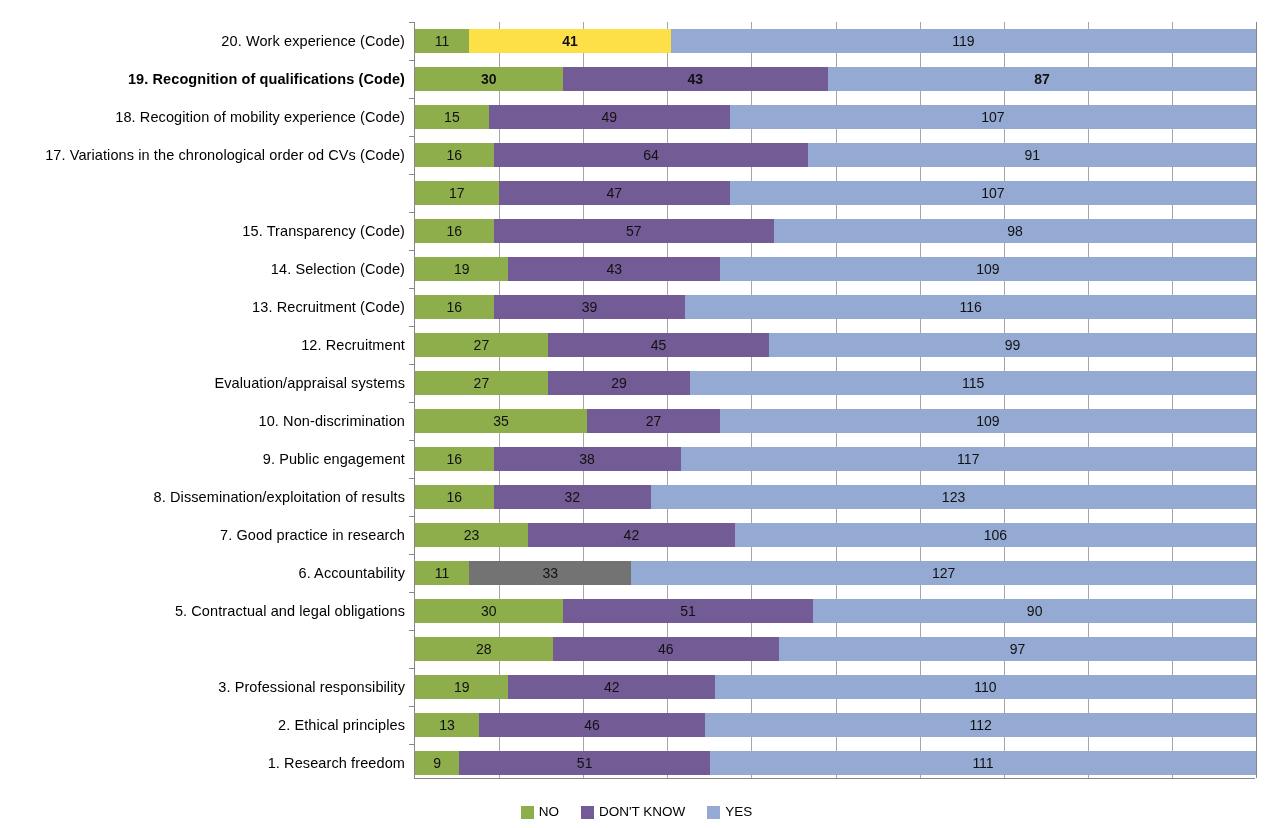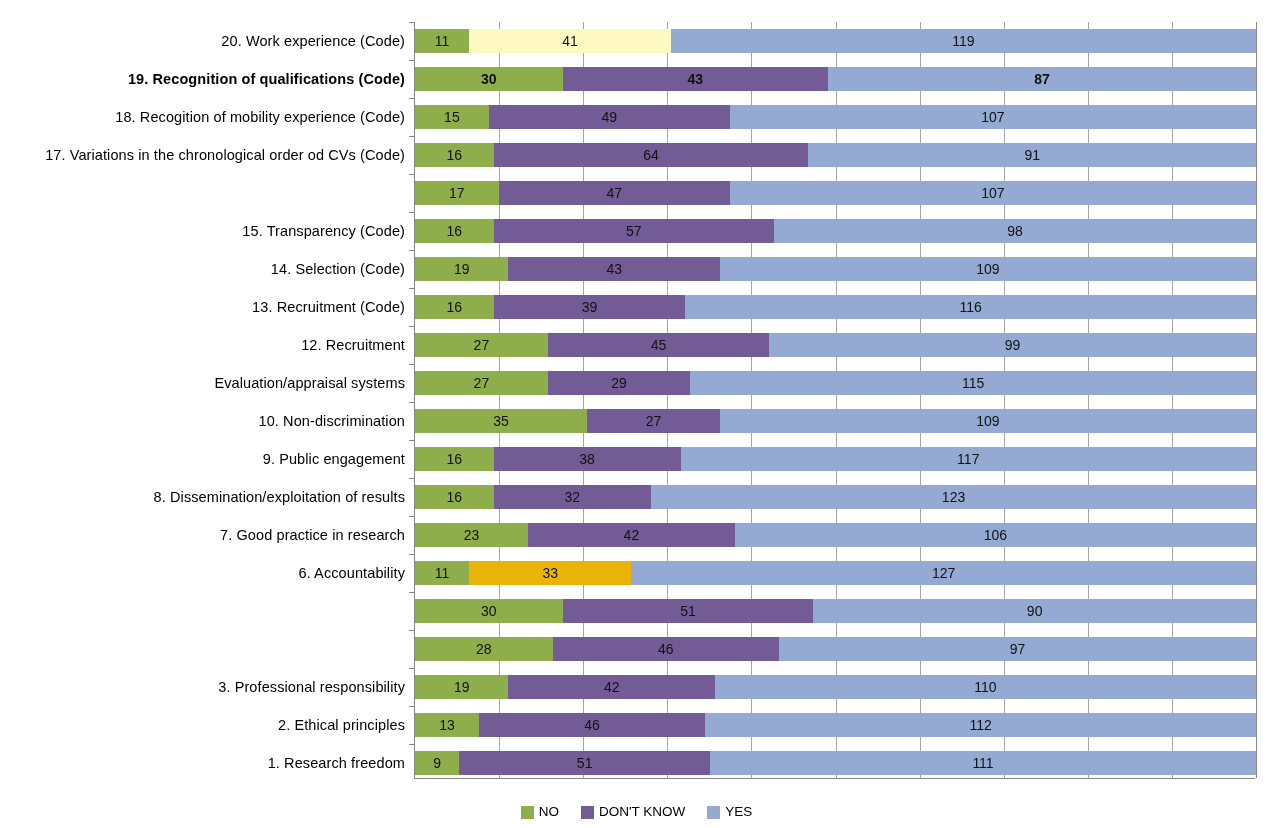--- a/index.html
+++ b/index.html
@@ -128,40 +128,41 @@
           <div class="seg seg-dk" style="width: 226.234px; background: rgb(115, 91, 150);">
             <span class="vlabel">46</span>
           </div>
           <div class="seg seg-yes" style="width: 477.058px; background: rgb(149, 170, 211);">
             <span class="vlabel">97</span>
           </div>
         </div>
       </div>
       <div class="row" style="top: 570px;">
         <div class="tick"></div>
+        <div class="axis-label">5. Contractual  and legal obligations</div>
         <div class="bar">
           <div class="seg seg-no" style="width: 147.544px; background: rgb(142, 173, 75);">
             <span class="vlabel">30</span>
           </div>
           <div class="seg seg-dk" style="width: 250.825px; background: rgb(115, 91, 150);">
             <span class="vlabel">51</span>
           </div>
           <div class="seg seg-yes" style="width: 442.632px; background: rgb(149, 170, 211);">
             <span class="vlabel">90</span>
           </div>
         </div>
       </div>
       <div class="row" style="top: 532px;">
         <div class="tick"></div>
         <div class="axis-label">6. Accountability</div>
         <div class="bar">
           <div class="seg seg-no" style="width: 54.0994px; background: rgb(142, 173, 75);">
             <span class="vlabel">11</span>
           </div>
-          <div class="seg seg-dk" style="width: 162.298px; background: #eab308;">
+          <div class="seg seg-dk" style="width: 162.298px; background: #737373;">
             <span class="vlabel">33</span>
           </div>
           <div class="seg seg-yes" style="width: 624.602px; background: rgb(149, 170, 211);">
             <span class="vlabel">127</span>
           </div>
         </div>
       </div>
       <div class="row" style="top: 494px;">
         <div class="tick"></div>
         <div class="axis-label">7. Good  practice  in research</div>
@@ -356,21 +357,21 @@
           </div>
         </div>
       </div>
       <div class="row" style="top: 0px;">
         <div class="tick"></div>
         <div class="axis-label">20. Work experience  (Code)</div>
         <div class="bar">
           <div class="seg seg-no" style="width: 54.0994px; background: rgb(142, 173, 75);">
             <span class="vlabel">11</span>
           </div>
-          <div class="seg seg-dk" style="width: 201.643px; background: #fef9c3;">
+          <div class="seg seg-dk" style="width: 201.643px; background: #fde047; font-weight: bold;">
             <span class="vlabel">41</span>
           </div>
           <div class="seg seg-yes" style="width: 585.257px; background: rgb(149, 170, 211);">
             <span class="vlabel">119</span>
           </div>
         </div>
       </div>
       <div class="tick" style="top: 0px;"></div>
     </div>
   <div id="axis-bottom"></div>

